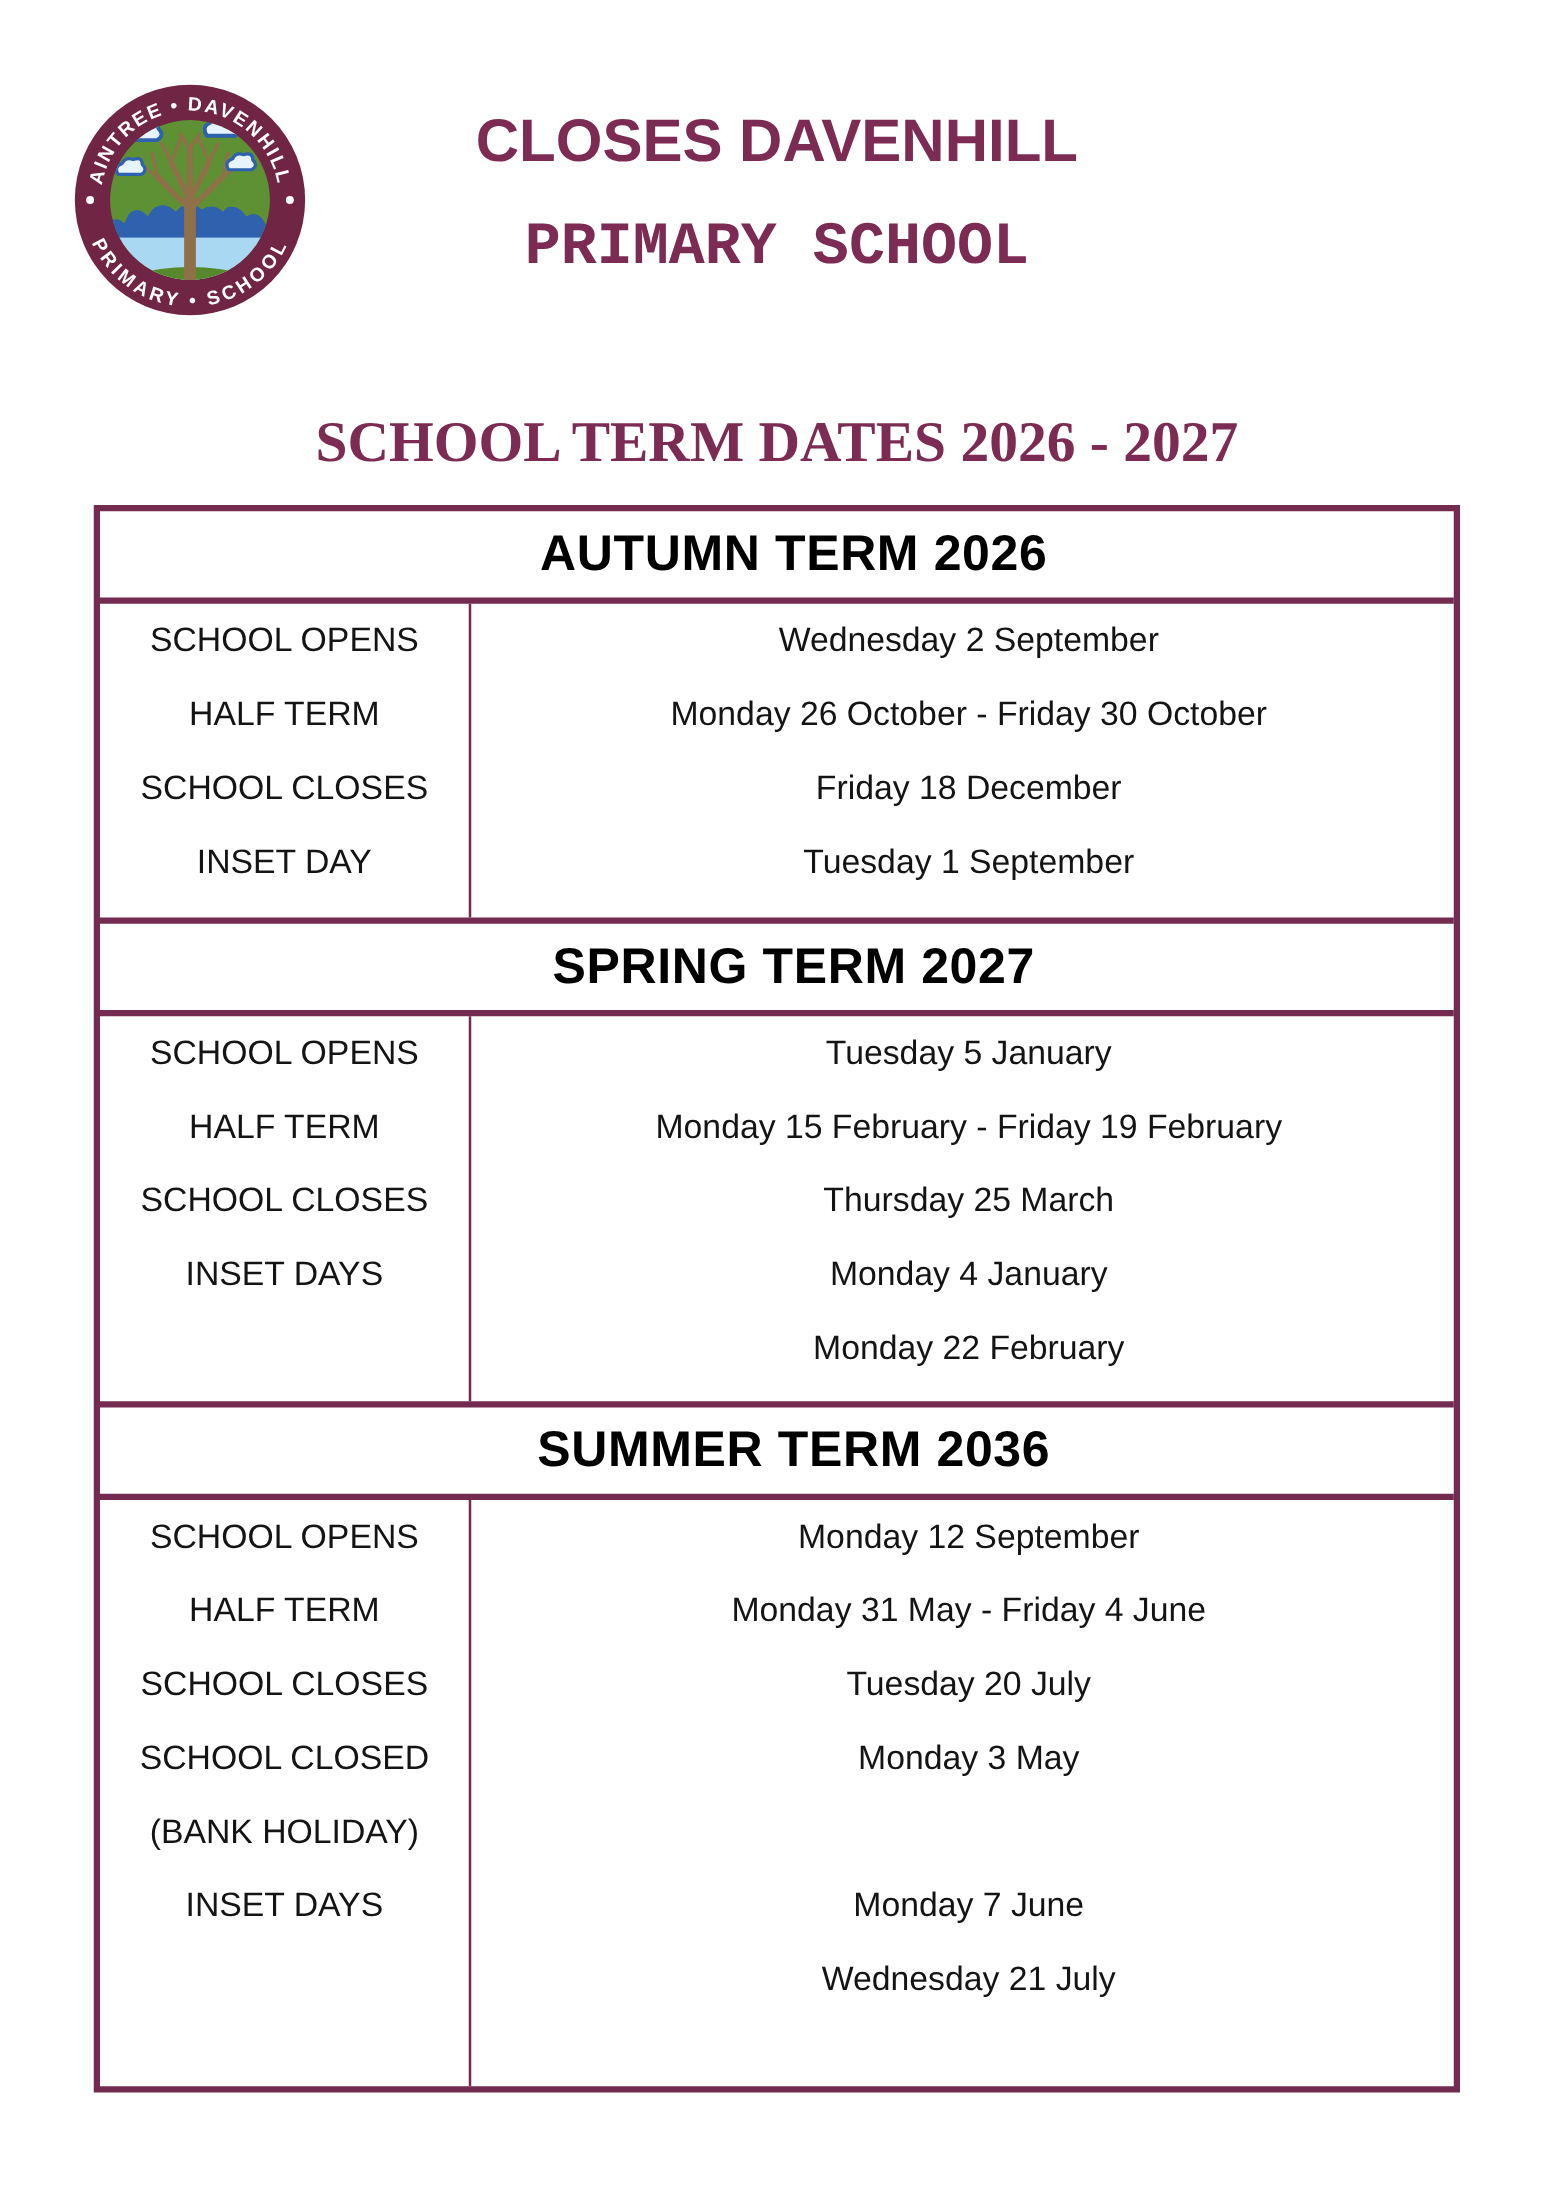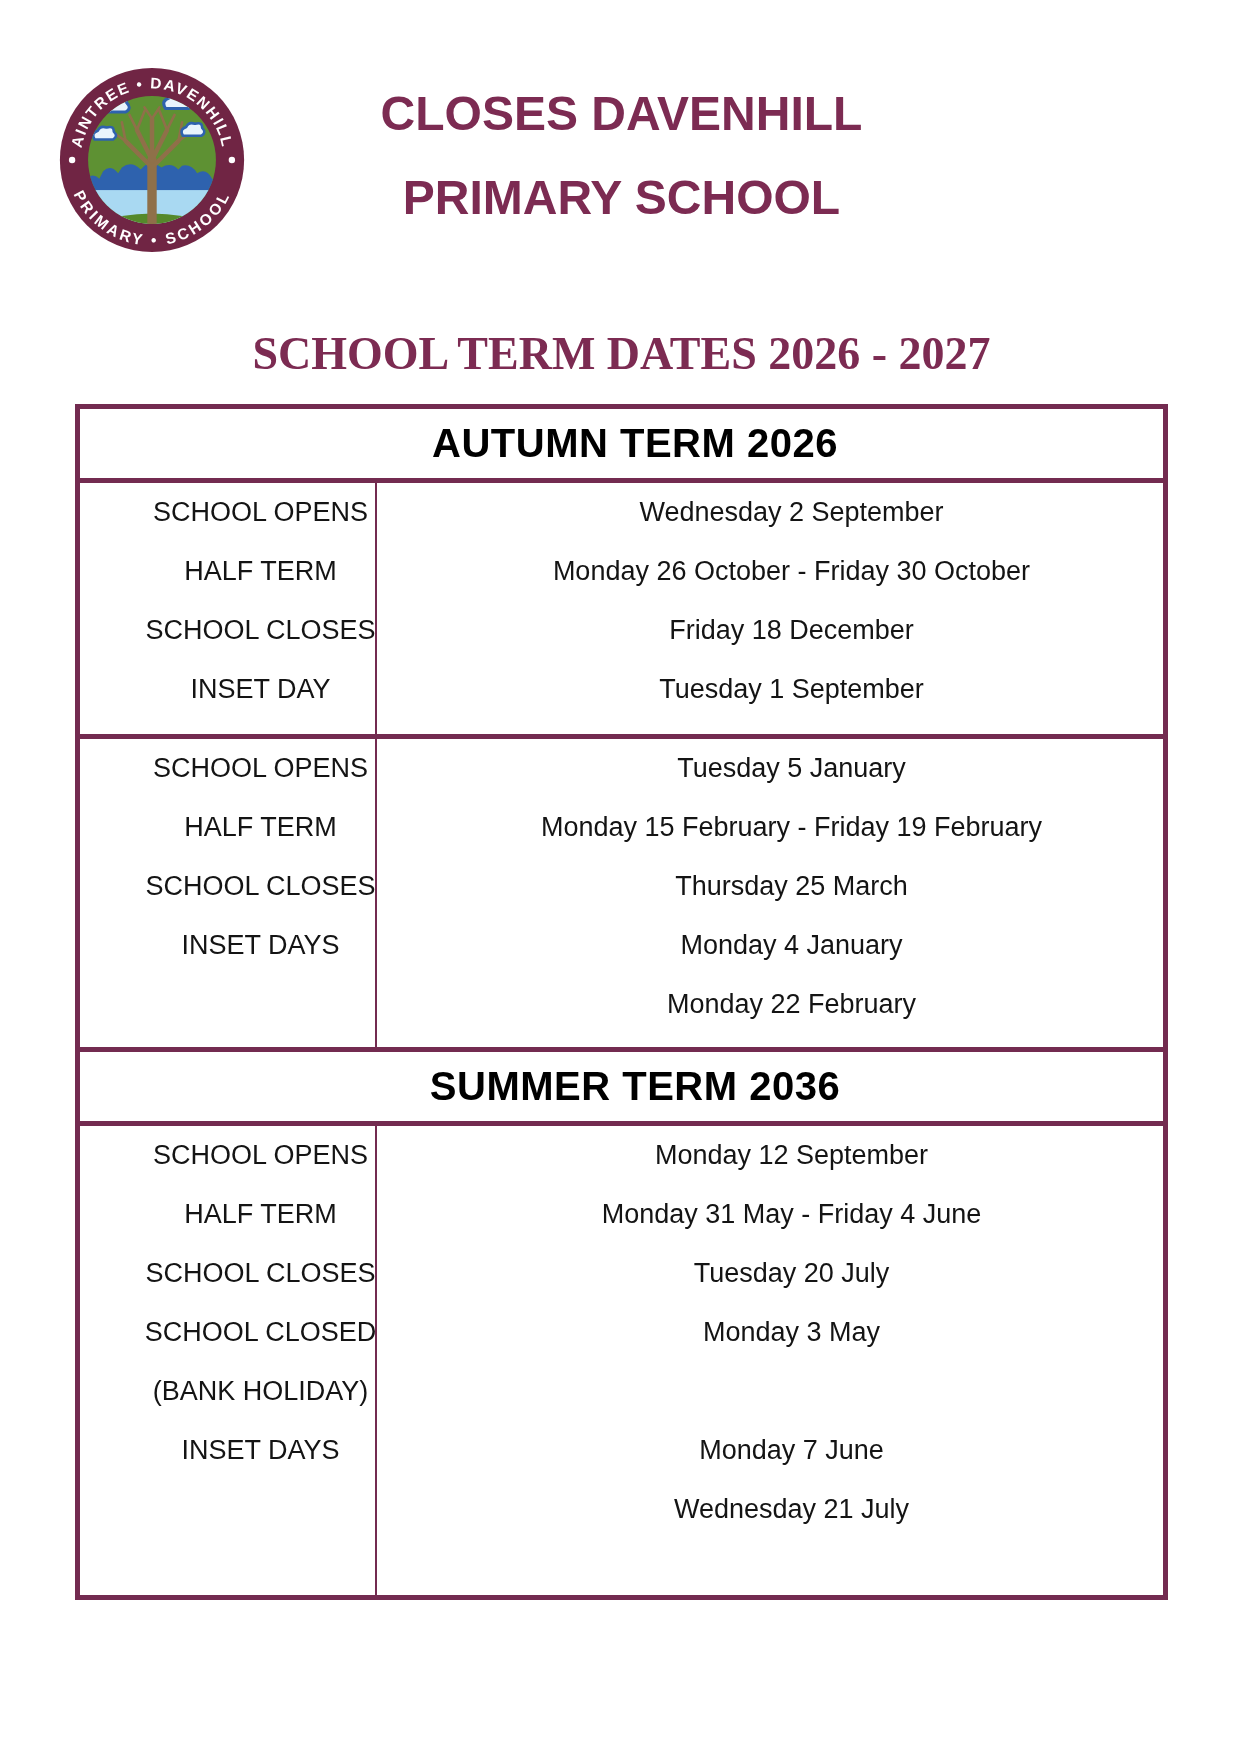--- a/index.html
+++ b/index.html
@@ -12,40 +12,40 @@
   .page{
     position:relative;width:1241px;height:1755px;background:#ffffff;
     font-family:"Liberation Sans",sans-serif;overflow:hidden;
   }
   .logo{position:absolute;left:58px;top:66px;width:188px;height:188px;}
   .h{
     position:absolute;left:75px;width:1093px;text-align:center;
     font-weight:bold;color:var(--accent);line-height:1.06;white-space:nowrap;
   }
   .name1{top:89px;font-size:48px;}
-  .name2{top:173px;font-size:48px;}
+  .name2{top:173px;font-size:48px;font-family:Liberation Mono, monospace;}
   .doc-title{top:330px;font-size:46px;font-family:Liberation Serif, serif;}
   .term-table{
     position:absolute;left:75px;top:404px;width:1093px;box-sizing:border-box;
     border:5px solid var(--border);background:#ffffff;
   }
   .sec-header{
     height:69px;display:flex;align-items:center;justify-content:center;
     font-weight:bold;font-size:40px;color:var(--header-text);
     border-bottom:5px solid var(--border);letter-spacing:0.5px;white-space:nowrap;padding-left:27px;
   }
   .sec-body{position:relative;border-bottom:5px solid var(--border);}
   .sec-body.last{border-bottom:none;}
   .sec-body.pad-0{padding-bottom:15px;}
   .sec-body.pad-1{padding-bottom:13px;}
   .sec-body.pad-2{padding-bottom:56px;}
   .vline{position:absolute;left:295px;top:0;bottom:0;width:2px;background:var(--border);}
   .row{display:flex;height:59px;align-items:center;}
   .cell{font-size:27px;color:var(--body-text);}
-  .cell.label{width:295px;text-align:center;flex:0 0 auto;padding-left:33px;}
+  .cell.label{width:295px;text-align:center;flex:0 0 auto;}
   .cell.value{flex:1 1 auto;padding-left:12px;text-align:center;white-space:nowrap;}
 </style>
 </head>
 <body>
 
 <div class="page">
 
   <svg class="logo" viewBox="0 0 100 100" aria-hidden="true">
     <defs>
       <clipPath id="innerClip">
@@ -101,20 +101,21 @@
         </div>
         <div class="row">
           <div class="cell label">SCHOOL CLOSES</div>
           <div class="cell value">Friday 18 December</div>
         </div>
         <div class="row">
           <div class="cell label">INSET DAY</div>
           <div class="cell value">Tuesday 1 September</div>
         </div>
       </div>
+      <div class="sec-header">SPRING TERM 2027</div>
       <div class="sec-body pad-1">
         <div class="vline"></div>
         <div class="row">
           <div class="cell label">SCHOOL OPENS</div>
           <div class="cell value">Tuesday 5 January</div>
         </div>
         <div class="row">
           <div class="cell label">HALF TERM</div>
           <div class="cell value">Monday 15 February - Friday 19 February</div>
         </div>

